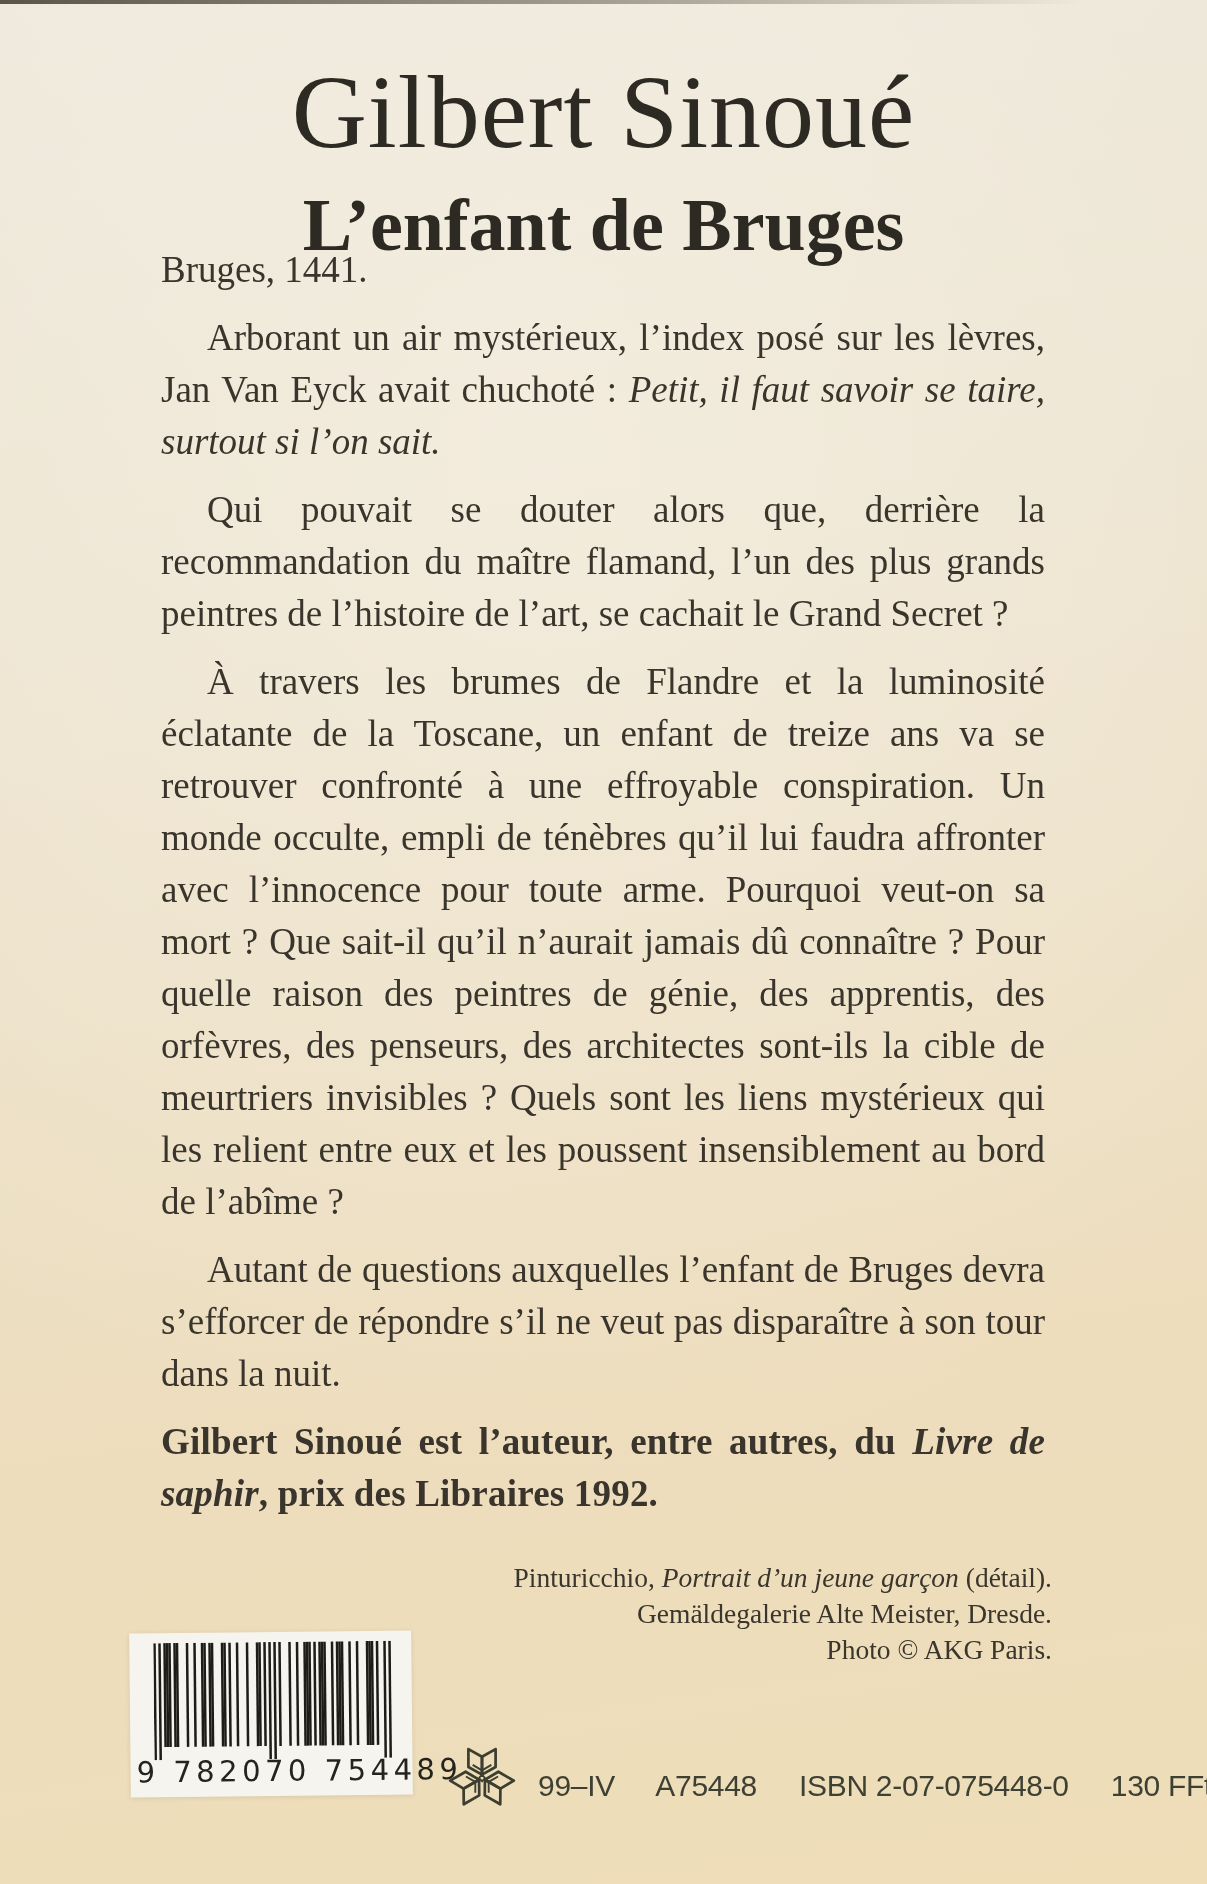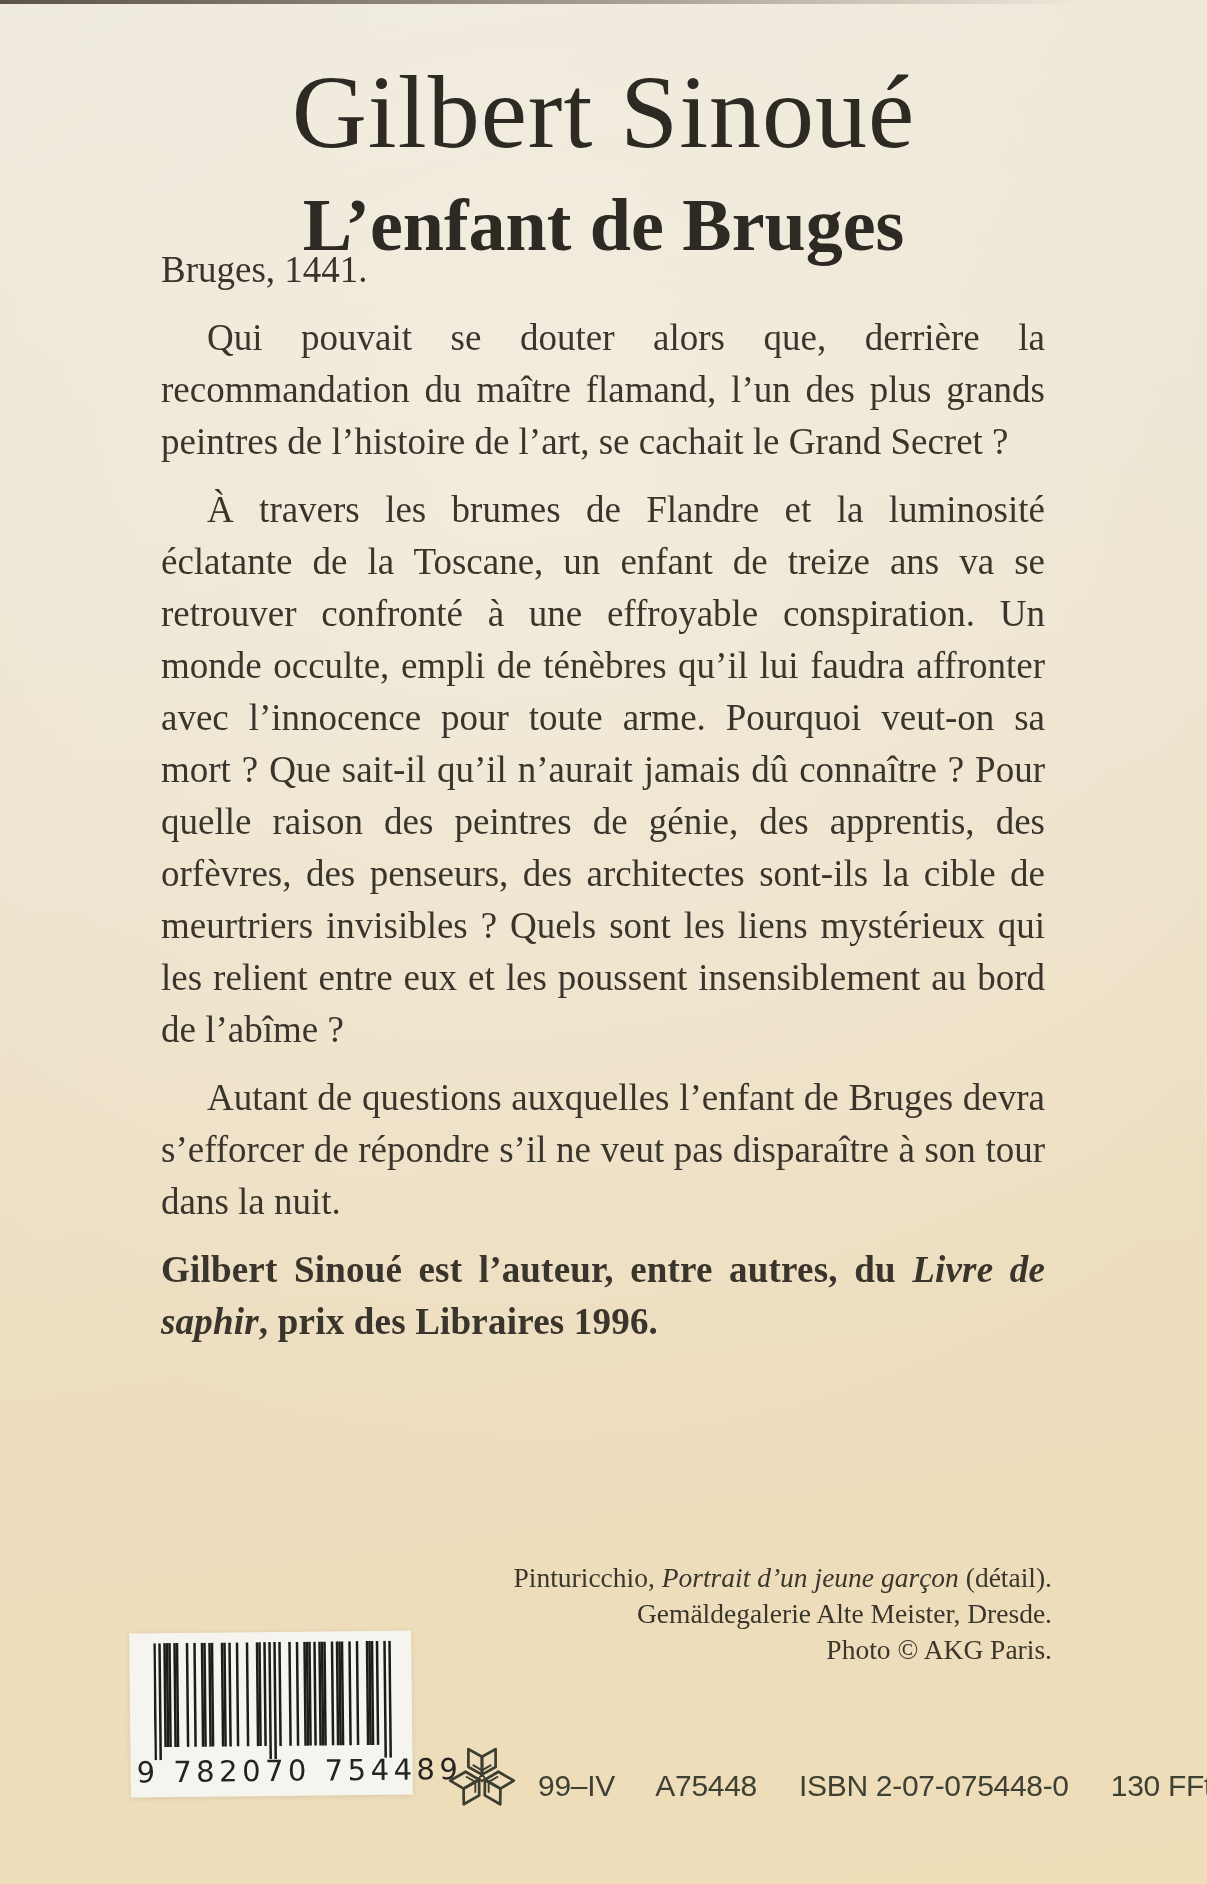--- a/index.html
+++ b/index.html
@@ -72,25 +72,26 @@
   <div class="photo-top-edge"></div>
 
   <div class="header">
     <h1 class="author-name">Gilbert Sinoué</h1>
     <h2 class="book-title">L’enfant de Bruges</h2>
   </div>
 
   <div class="synopsis">
     <div id="synopsis-paragraphs">
         <p><span>Bruges, 1441.</span></p>
+        <p class="indent"><span>Arborant un air mystérieux, l’index posé sur les lèvres, Jan Van Eyck avait chuchoté : </span><span class="seg-italic">Petit, il faut savoir se taire, surtout si l’on sait.</span></p>
         <p class="indent"><span>Qui pouvait se douter alors que, derrière la recommandation du maître flamand, l’un des plus grands peintres de l’histoire de l’art, se cachait le Grand Secret ?</span></p>
         <p class="indent"><span>À travers les brumes de Flandre et la luminosité éclatante de la Toscane, un enfant de treize ans va se retrouver confronté à une effroyable conspiration. Un monde occulte, empli de ténèbres qu’il lui faudra affronter avec l’innocence pour toute arme. Pourquoi veut-on sa mort ? Que sait-il qu’il n’aurait jamais dû connaître ? Pour quelle raison des peintres de génie, des apprentis, des orfèvres, des penseurs, des architectes sont-ils la cible de meurtriers invisibles ? Quels sont les liens mystérieux qui les relient entre eux et les poussent insensiblement au bord de l’abîme ?</span></p>
         <p class="indent"><span>Autant de questions auxquelles l’enfant de Bruges devra s’efforcer de répondre s’il ne veut pas disparaître à son tour dans la nuit.</span></p>
       </div>
-    <p class="author-note" id="author-note"><span class="seg-bold">Gilbert Sinoué est l’auteur, entre autres, du </span><span class="seg-bold-italic">Livre de saphir</span><span class="seg-bold">, prix des Libraires 1996.</span></p>
+    <p class="author-note" id="author-note"><span class="seg-bold">Gilbert Sinoué est l’auteur, entre autres, du </span><span class="seg-bold-italic">Livre de saphir</span><span class="seg-bold">, prix des Libraires 1992.</span></p>
   </div>
 
   <div class="credits" id="credits">
       <p><span>Pinturicchio, </span><span class="seg-italic">Portrait d’un jeune garçon</span><span> (détail).</span></p>
       <p><span>Gemäldegalerie Alte Meister, Dresde.</span></p>
       <p><span>Photo © AKG Paris.</span></p>
     </div>
 
   <div class="barcode-label">
     <div class="barcode-bars" id="barcode-bars"><svg width="238" height="117">

